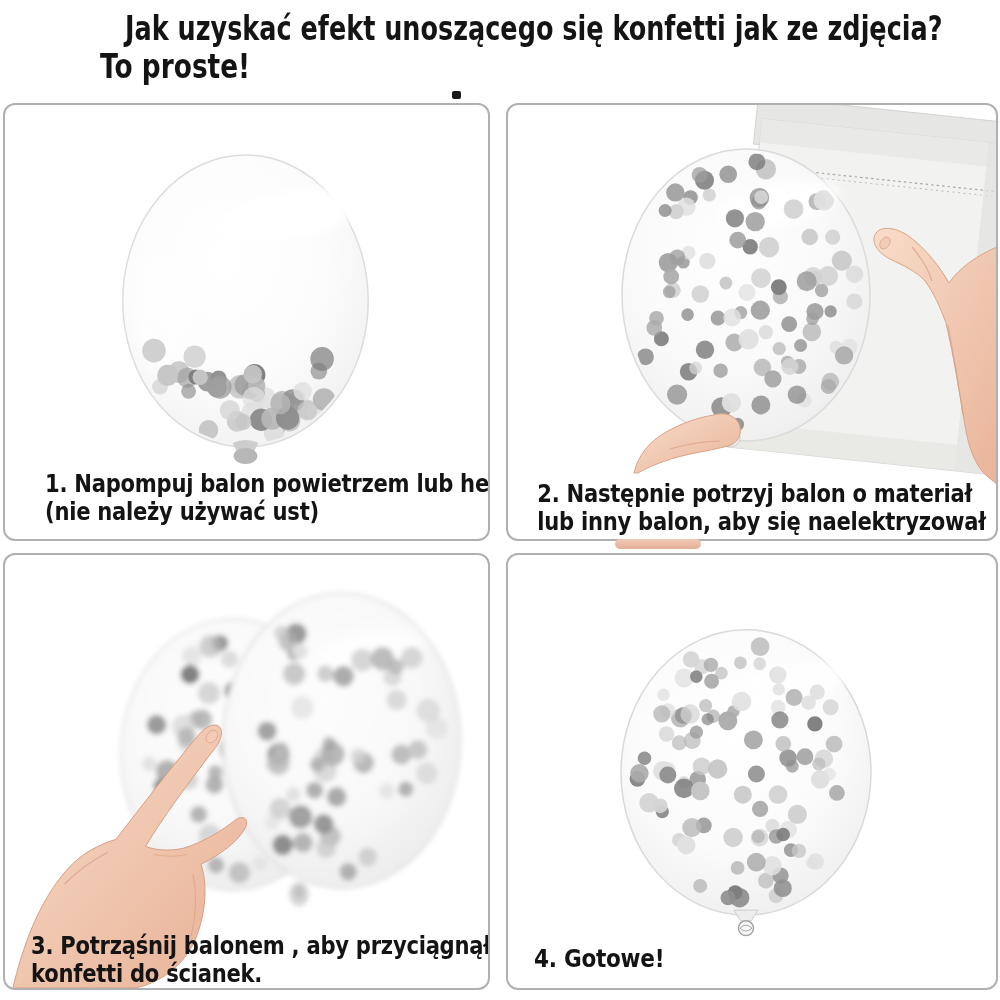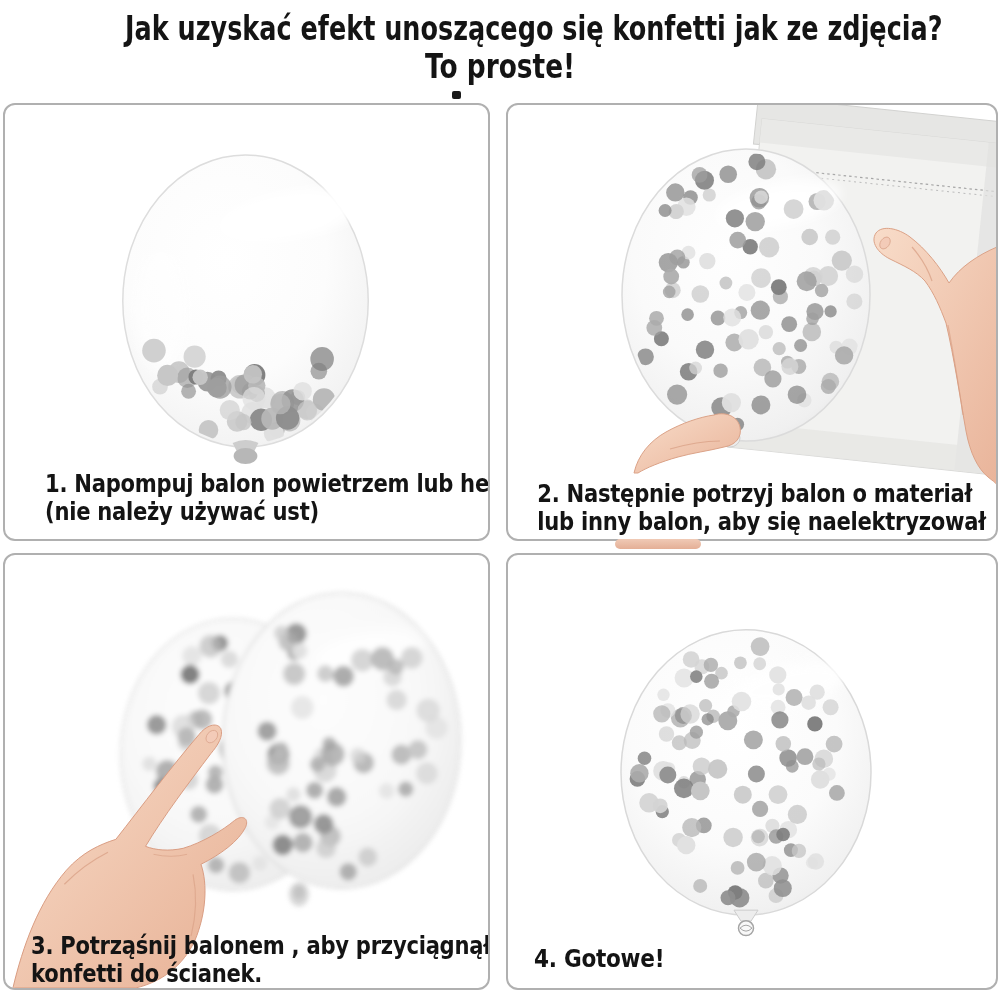--- a/index.html
+++ b/index.html
@@ -1,21 +1,21 @@
 <!DOCTYPE html>
 <html><head>
 <meta charset="utf-8">
 <style>
   html,body{margin:0;padding:0;}
   body{
     width:1000px;height:1000px;position:relative;overflow:hidden;
     background:#ffffff;color:#141414;
     font-family:"DejaVu Sans","Liberation Sans",sans-serif;
   }
-  .header{position:absolute;top:6px;left:0;width:1000px;text-align:center;}
+  .header{position:absolute;top:6px;left:0;width:1000px;}
   .t1{
     font-size:34px;font-weight:bold;line-height:44px;white-space:nowrap;
     transform:scaleX(.75);transform-origin:50% 50%;
   }
   .t2{
     font-size:33px;font-weight:bold;line-height:38px;margin-top:-2px;
     transform:scaleX(.8);transform-origin:50% 50%;
   }
   .ink-dot{position:absolute;left:452px;top:91px;width:9px;height:8px;background:#1a1a1a;border-radius:2px;}
   .grid{

